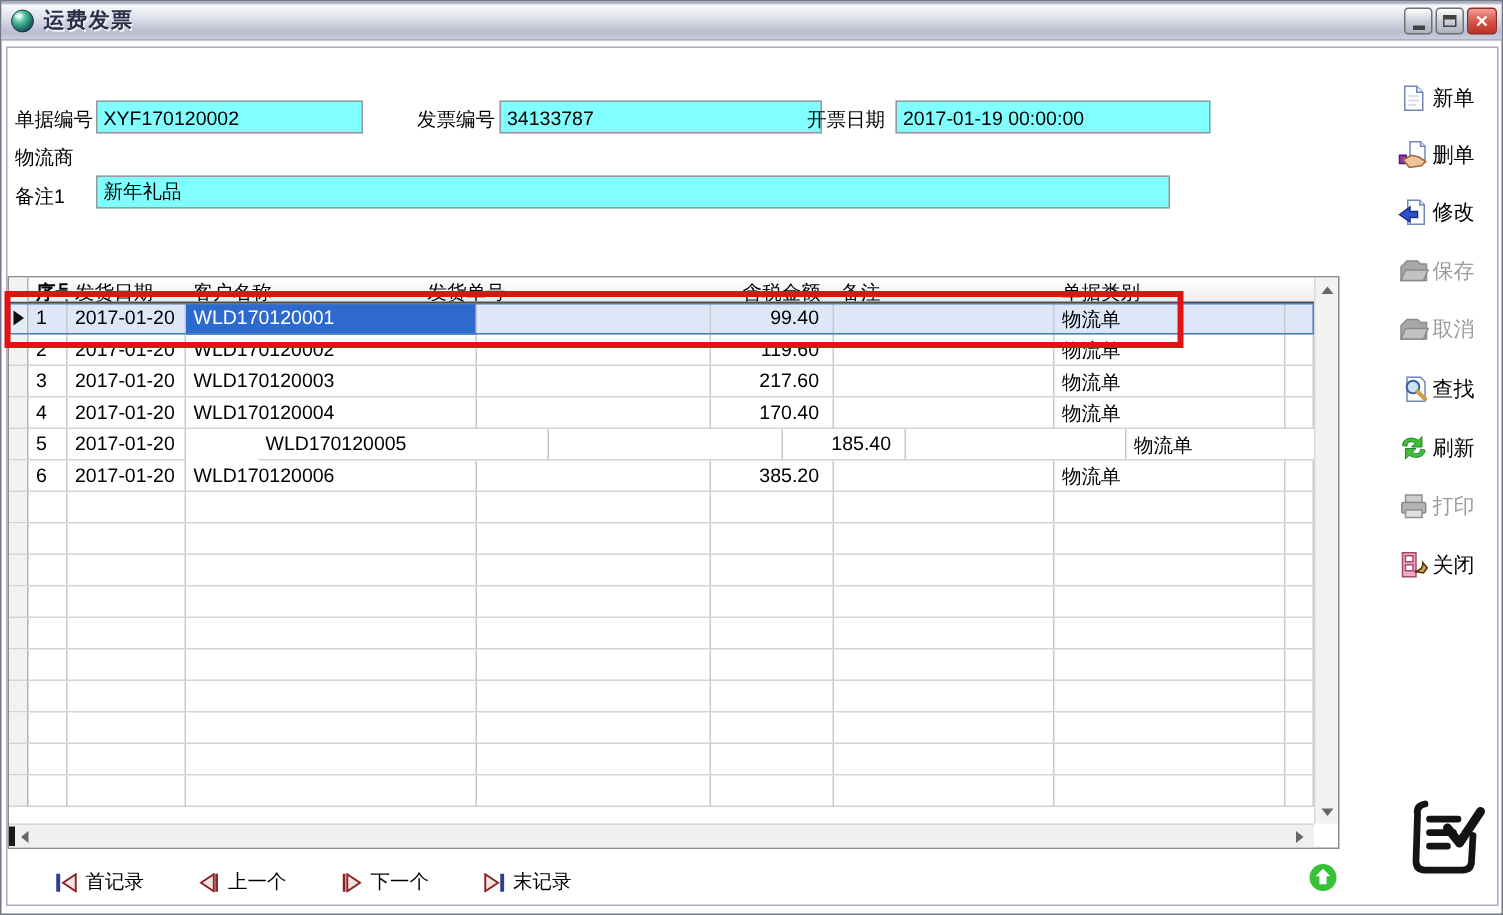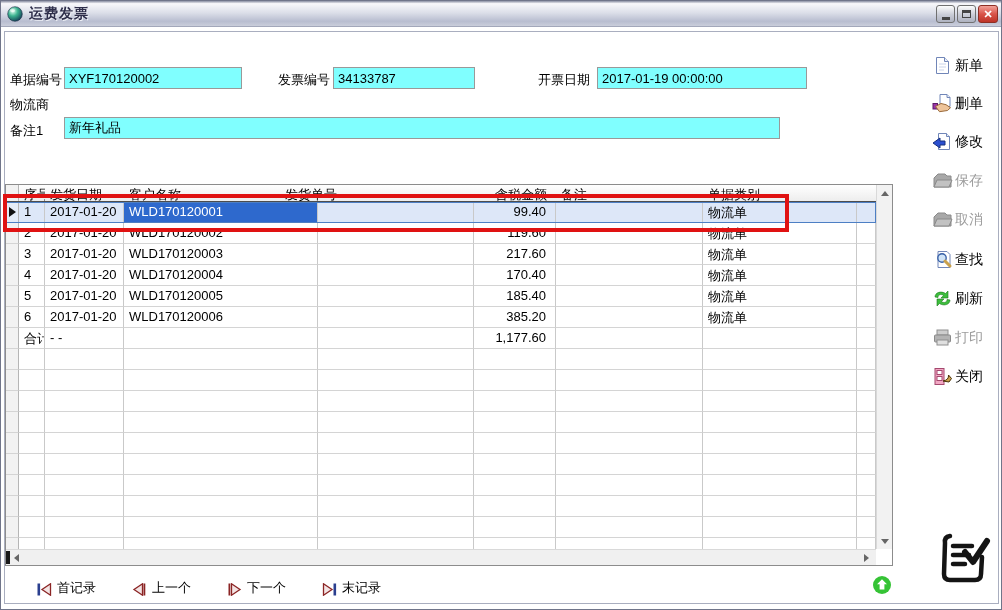--- a/index.html
+++ b/index.html
@@ -20,21 +20,21 @@
   .winbtn .mini{width:8px;height:3px;background:#444;margin-top:8px;}
   .winbtn .maxi{width:9px;height:8px;border:1.5px solid #444;border-top-width:3px;box-sizing:border-box;}
   
   #client-frame{position:absolute;left:3px;top:30px;width:995px;height:573px;border:1px solid #a9aebf;
     box-sizing:border-box;background:#fff;}
   
   .lbl{position:absolute;font-size:13px;color:#000;white-space:nowrap;}
   .field{position:absolute;height:22px;box-sizing:border-box;border:1px solid #999;background:#80FFFF;
     font-size:13px;font-family:"Liberation Sans",sans-serif;padding:0 4px;color:#000;}
   #lbl-doc{left:9px;top:70px}   #inp-doc{left:63px;top:66px;width:178px}
-  #lbl-inv{left:277px;top:70px} #inp-inv{left:332px;top:66px;width:142px}
+  #lbl-inv{left:277px;top:70px} #inp-inv{left:332px;top:66px;width:215px}
   #lbl-date{left:537px;top:70px}#inp-date{left:596px;top:66px;width:210px}
   #lbl-log{left:9px;top:95px}   #inp-log{left:63px;top:91px;width:178px}
   #lbl-rem{left:9px;top:121px}  #inp-rem{left:63px;top:116px;width:716px}
   
   #grid-panel{position:absolute;left:4px;top:183px;width:888px;height:382px;border:1px solid #8c8c8c;
     box-sizing:border-box;background:#fff;overflow:hidden;}
   #grid-body{position:absolute;left:0;top:0;width:870px;height:364px;overflow:hidden;}
   .g-row{display:flex;height:21px;box-sizing:border-box;}
   .g-row.head{height:17px;background:linear-gradient(180deg,#ffffff,#ededed);border-bottom:1px solid #4d4d4d;}
   .g-cell{box-sizing:border-box;border-right:1px solid #c9c9c9;border-bottom:1px solid #d4d4d4;
@@ -116,21 +116,21 @@
   <span class="lbl" id="lbl-date">开票日期</span>
   <input class="field" id="inp-date" value="2017-01-19 00:00:00" style="">
   <span class="lbl" id="lbl-log">物流商</span>
   <span class="lbl" id="lbl-rem">备注1</span>
   <input class="field" id="inp-rem" value="新年礼品" style="">
 
   <div id="grid-panel">
     <div id="grid-body">
         <div class="g-row head">
           <div class="g-cell gut" style="width: 13px; flex: 0 0 13px;"></div>
-          <div class="g-cell" style="width: 26px; flex: 0 0 26px;">序号</div>
+          <div class="g-cell" style="width: 26px; flex: 0 0 26px; font-weight: bold;">序号</div>
           <div class="g-cell" style="width: 79px; flex: 0 0 79px;">发货日期</div>
           <div class="g-cell" style="width: 156px; flex: 0 0 156px;">客户名称</div>
           <div class="g-cell" style="width: 194px; flex: 0 0 194px;">发货单号</div>
           <div class="g-cell num" style="width: 82px; flex: 0 0 82px;">含税金额</div>
           <div class="g-cell" style="width: 147px; flex: 0 0 147px;">备注</div>
           <div class="g-cell" style="width: 154px; flex: 0 0 154px;">单据类别</div>
           <div class="g-cell" style="width: 19px; flex: 0 0 19px;"></div>
         </div>
         <div class="g-row sel">
           <div class="g-cell gut" style="width: 13px; flex: 0 0 13px;"><span class="row-arrow"></span></div>
@@ -173,47 +173,36 @@
           <div class="g-cell" style="width: 156px; flex: 0 0 156px;"></div>
           <div class="g-cell num" style="width: 82px; flex: 0 0 82px;">170.40</div>
           <div class="g-cell" style="width: 147px; flex: 0 0 147px;"></div>
           <div class="g-cell" style="width: 154px; flex: 0 0 154px;">物流单</div>
           <div class="g-cell" style="width: 19px; flex: 0 0 19px;"></div>
         </div>
         <div class="g-row ">
           <div class="g-cell gut" style="width: 13px; flex: 0 0 13px;"></div>
           <div class="g-cell" style="width: 26px; flex: 0 0 26px;">5</div>
           <div class="g-cell" style="width: 79px; flex: 0 0 79px;">2017-01-20</div>
-          <div class="g-cell" style="width: 194px; flex: 0 0 194px;">WLD170120005</div>
+          <div class="g-cell" style="width: 194px; flex: 0 0 194px; margin-left: 48px;">WLD170120005</div>
           <div class="g-cell" style="width: 156px; flex: 0 0 156px;"></div>
           <div class="g-cell num" style="width: 82px; flex: 0 0 82px;">185.40</div>
           <div class="g-cell" style="width: 147px; flex: 0 0 147px;"></div>
           <div class="g-cell" style="width: 154px; flex: 0 0 154px;">物流单</div>
           <div class="g-cell" style="width: 19px; flex: 0 0 19px;"></div>
         </div>
         <div class="g-row ">
           <div class="g-cell gut" style="width: 13px; flex: 0 0 13px;"></div>
           <div class="g-cell" style="width: 26px; flex: 0 0 26px;">6</div>
           <div class="g-cell" style="width: 79px; flex: 0 0 79px;">2017-01-20</div>
           <div class="g-cell" style="width: 194px; flex: 0 0 194px;">WLD170120006</div>
           <div class="g-cell" style="width: 156px; flex: 0 0 156px;"></div>
           <div class="g-cell num" style="width: 82px; flex: 0 0 82px;">385.20</div>
           <div class="g-cell" style="width: 147px; flex: 0 0 147px;"></div>
           <div class="g-cell" style="width: 154px; flex: 0 0 154px;">物流单</div>
-          <div class="g-cell" style="width: 19px; flex: 0 0 19px;"></div>
-        </div>
-        <div class="g-row total">
-          <div class="g-cell gut" style="width: 13px; flex: 0 0 13px;"></div>
-          <div class="g-cell" style="width: 26px; flex: 0 0 26px;">合计</div>
-          <div class="g-cell" style="width: 79px; flex: 0 0 79px;">- -</div>
-          <div class="g-cell" style="width: 194px; flex: 0 0 194px;"></div>
-          <div class="g-cell" style="width: 156px; flex: 0 0 156px;"></div>
-          <div class="g-cell num" style="width: 82px; flex: 0 0 82px;">1,177.60</div>
-          <div class="g-cell" style="width: 147px; flex: 0 0 147px;"></div>
-          <div class="g-cell" style="width: 154px; flex: 0 0 154px;"></div>
           <div class="g-cell" style="width: 19px; flex: 0 0 19px;"></div>
         </div>
         <div class="g-row ">
           <div class="g-cell gut" style="width: 13px; flex: 0 0 13px;"></div>
           <div class="g-cell" style="width: 26px; flex: 0 0 26px;"></div>
           <div class="g-cell" style="width: 79px; flex: 0 0 79px;"></div>
           <div class="g-cell" style="width: 194px; flex: 0 0 194px;"></div>
           <div class="g-cell" style="width: 156px; flex: 0 0 156px;"></div>
           <div class="g-cell num" style="width: 82px; flex: 0 0 82px;"></div>
           <div class="g-cell" style="width: 147px; flex: 0 0 147px;"></div>

